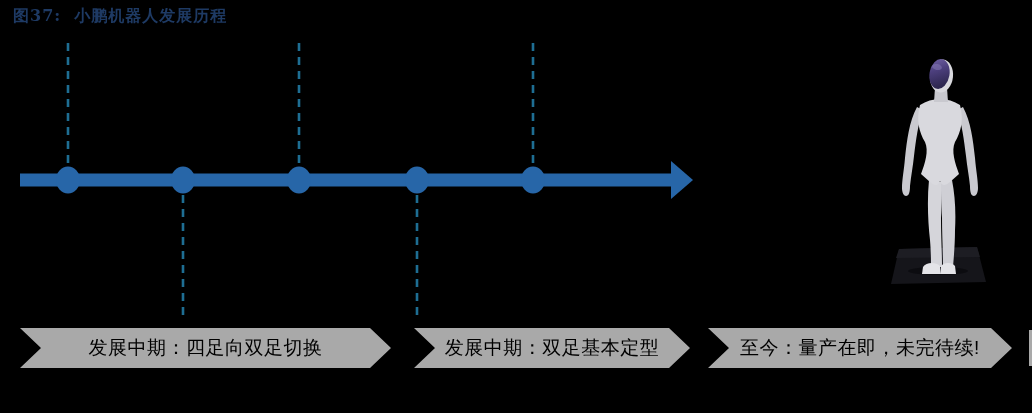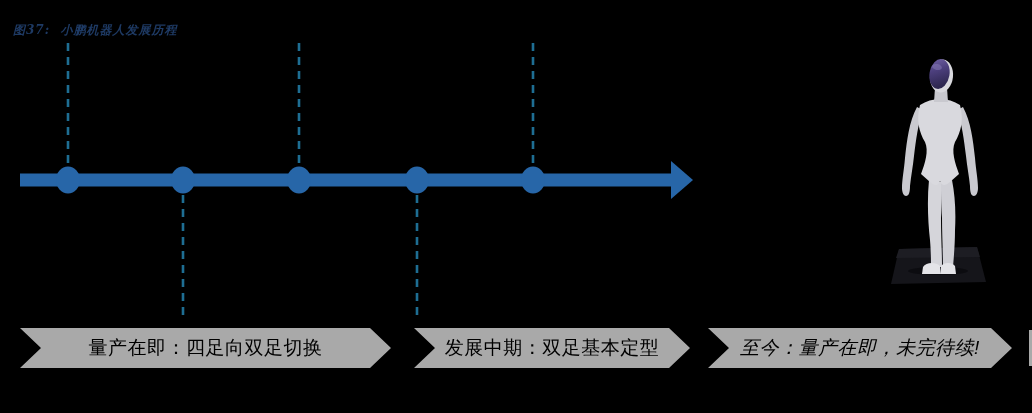--- a/index.html
+++ b/index.html
@@ -4,41 +4,41 @@
 <style>
   html,body{margin:0;padding:0;background:#000;}
   #canvas{
     position:relative;
     width:1032px;height:413px;
     background:var(--bg,#000);
     overflow:hidden;
     font-family:"Liberation Sans", sans-serif;
   }
   .figure-title{
-    position:absolute;left:13px;top:22px;
+    position:absolute;left:13px;top:6px;
     font-family:"DejaVu Serif", serif;
-    font-style:italic;font-weight:bold;
-    font-size:12px;letter-spacing:1px;
+    font-weight:bold;
+    font-size:16px;letter-spacing:1px;
     color:var(--title_color,#1e3a64);
     white-space:pre;
   }
   svg.diagram{position:absolute;left:0;top:0;}
   .banner{
     position:absolute;top:328px;height:40px;
     background:var(--banner_gray,#a9a9a9);
     clip-path:polygon(0 0, calc(100% - 21px) 0, 100% 50%, calc(100% - 21px) 100%, 0 100%, 21px 50%);
     display:flex;align-items:center;justify-content:center;
     color:var(--banner_text,#000);
     font-size:19px;line-height:40px;
     letter-spacing:0.5px;
     white-space:nowrap;
   }
   #banner-1{left:20px;width:371px;}
   #banner-2{left:414px;width:276px;align-items:center;}
-  #banner-3{left:708px;width:304px;font-style:italic;}
+  #banner-3{left:708px;width:304px;}
   .banner-sliver{
     position:absolute;left:1029px;top:330px;width:3px;height:36px;
     background:var(--banner_gray,#a9a9a9);
   }
 </style>
 </head>
 <body>
 
 <div id="canvas">
 
@@ -93,21 +93,21 @@
 
       <path fill="#c9c9cf" d="M935,88 L947,88 L948,102 L934,102 Z"></path>
 
       <ellipse cx="941.5" cy="76" rx="11.5" ry="16.5" transform="rotate(6 941.5 76)" style="fill:var(--robot_body,#d9d9de)"></ellipse>
       <ellipse cx="939.5" cy="74" rx="10" ry="15" transform="rotate(10 939.5 74)" fill="url(#visorGrad)"></ellipse>
       <ellipse cx="937" cy="67" rx="5" ry="3" transform="rotate(12 937 67)" fill="#8578b5" opacity="0.55"></ellipse>
     </g>
   </svg>
 
   <div class="banner" id="banner-1">
-    <span>量产在即：四足向双足切换</span>
+    <span>发展中期：四足向双足切换</span>
   </div>
   <div class="banner" id="banner-2">
     <span>发展中期：双足基本定型</span>
   </div>
   <div class="banner" id="banner-3">
     <span>至今：量产在即，未完待续!</span>
   </div>
   <div class="banner-sliver"></div>
 
 </div>

